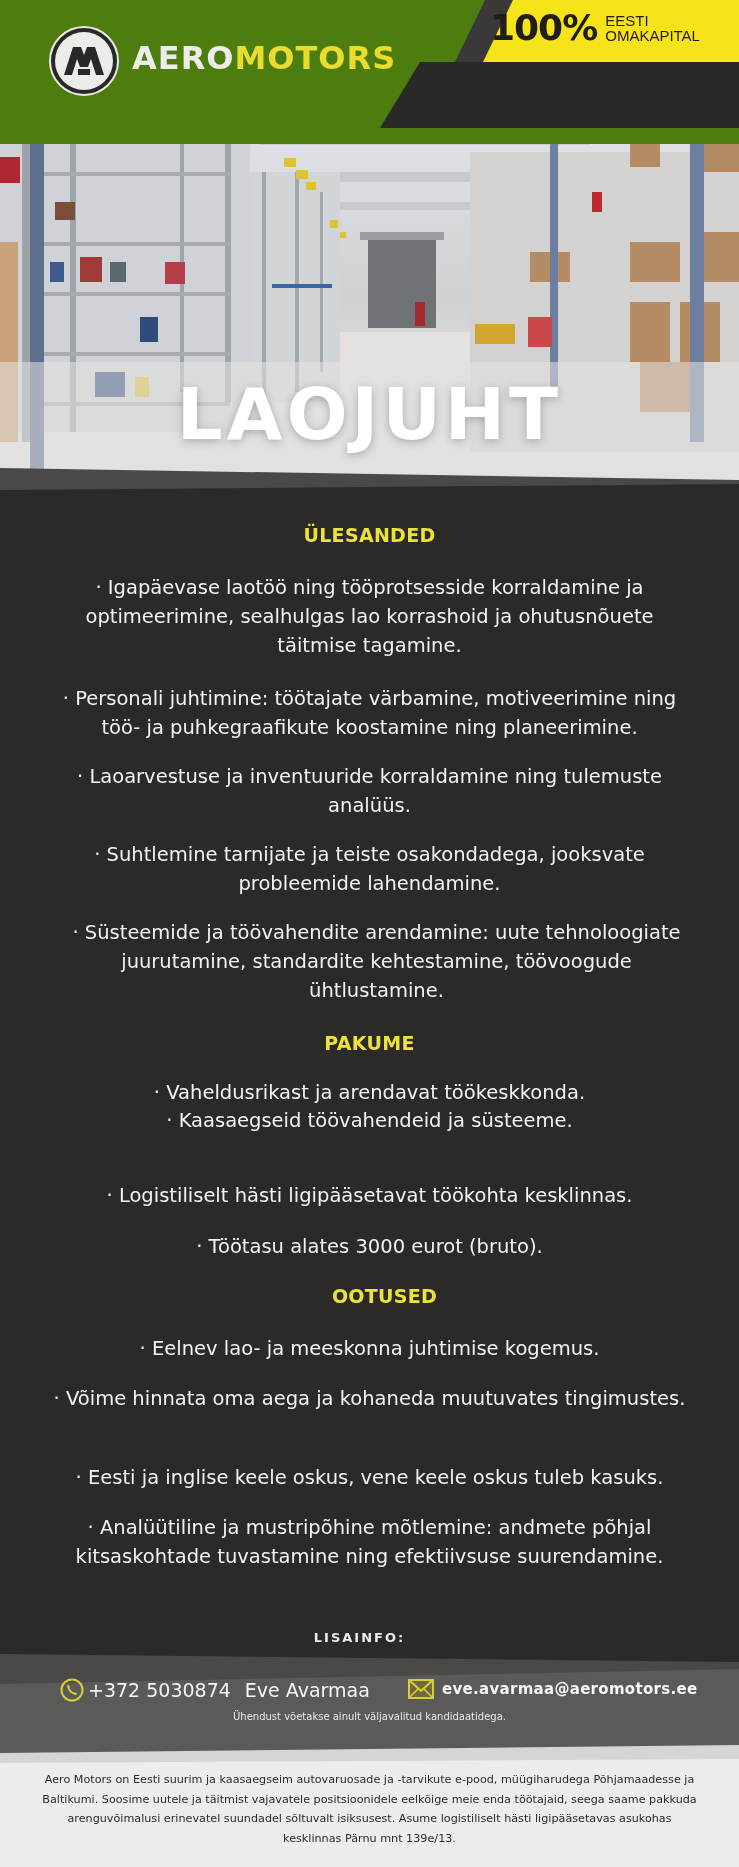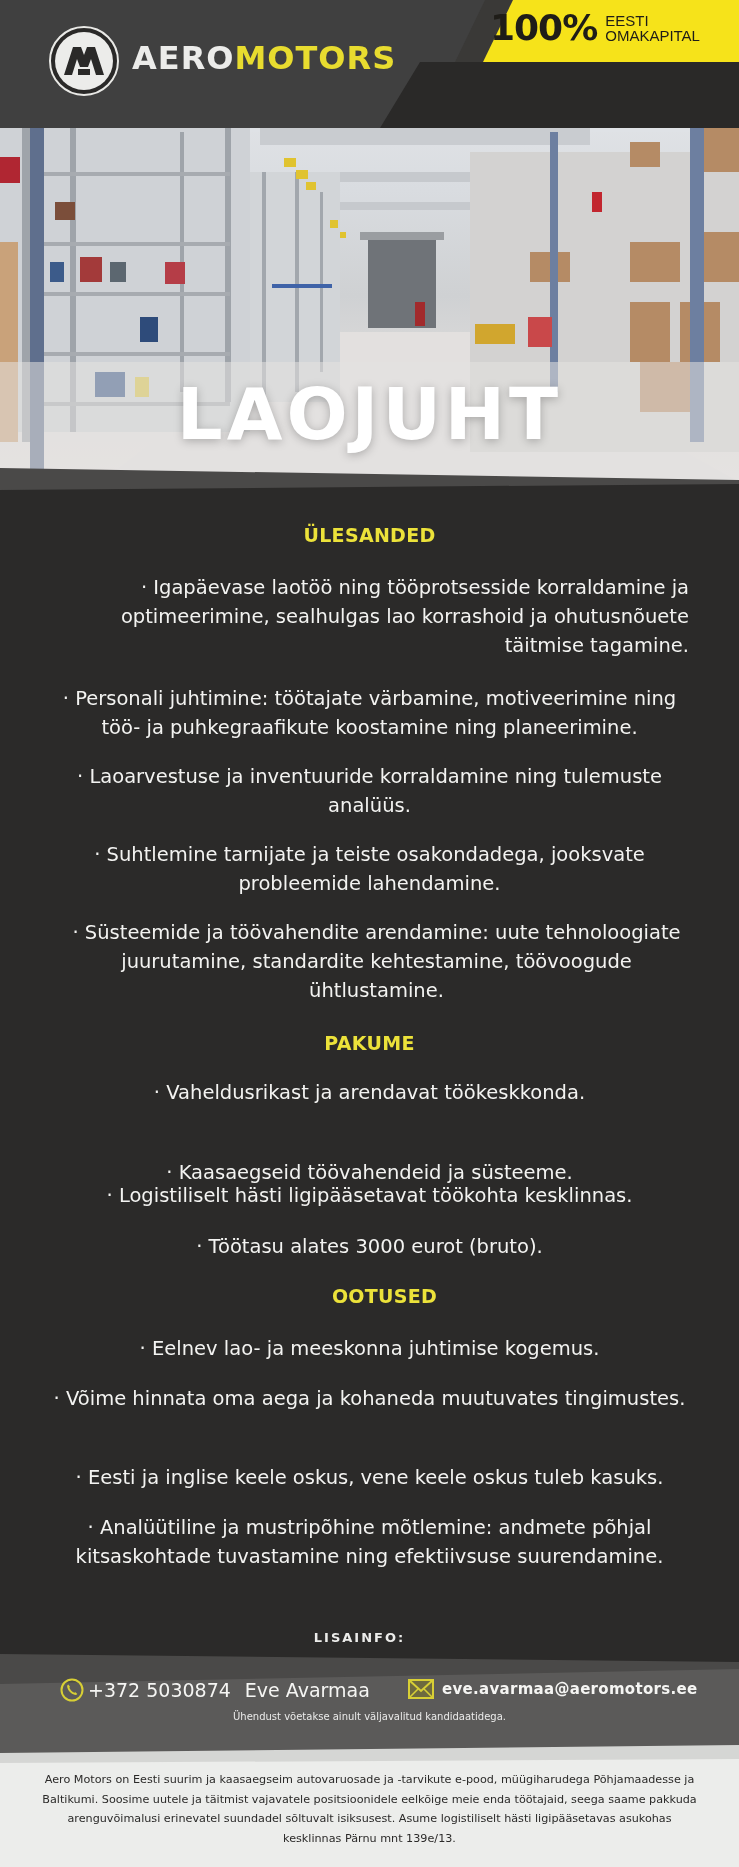--- a/index.html
+++ b/index.html
@@ -1,21 +1,21 @@
 <!DOCTYPE html>
 <html><head>
 <meta charset="utf-8">
 <style>
   * { box-sizing: border-box; margin: 0; padding: 0; }
   html, body { width: 739px; background: #2b2a29; }
   body { font-family: "DejaVu Sans", sans-serif; color: #fff; }
   .page { position: relative; width: 739px; height: 1867px; overflow: hidden; background: #2b2a29; }
 
   
-  .header { position: absolute; left: 0; top: 0; width: 739px; height: 128px; background: #404040; z-index: 3; }
+  .header { position: absolute; left: 0; top: 0; width: 739px; height: 144px; background: #4d7c0f; z-index: 3; }
   .header-diag { position: absolute; left: 0; top: 0; width: 739px; height: 128px; }
   .logo-circle { position: absolute; left: 49px; top: 26px; width: 70px; height: 70px; border-radius: 50%; border: 2px solid #e9e9e6; background: #2a2928; }
   .logo-circle-inner { position: absolute; left: 4px; top: 4px; width: 58px; height: 58px; border-radius: 50%; background: #ececea; }
   .logo-m { position: absolute; left: 9px; top: 13px; width: 40px; height: 30px; }
   .wordmark { position: absolute; left: 132px; top: 42px; font-family: "DejaVu Sans", sans-serif; font-weight: bold; font-size: 32px; letter-spacing: 1px; line-height: 1; }
   .wm-aero { color: #ececea; }
   .wm-motors { color: #e8dc2f; }
 
   .yellow-banner { position: absolute; left: 455px; top: 0; width: 284px; height: 62px; z-index: 4; }
   .banner-text { position: absolute; left: 490px; top: 10px; z-index: 5; display: flex; align-items: center; }
@@ -168,31 +168,31 @@
   </div>
   <div class="hero-title">LAOJUHT</div>
 
   <svg class="hero-bottom" width="739" height="40" viewBox="0 0 739 40">
     <polygon points="0,0 739,12 739,40 0,40" fill="#4a4948"></polygon>
     <polygon points="0,22 739,16 739,40 0,40" fill="#2b2a29"></polygon>
   </svg>
 
   <div>
     <div class="blk section-title" style="top:524px;">ÜLESANDED</div>
-    <div class="blk item" style="top:573px;text-align:right;">· Igapäevase laotöö ning tööprotsesside korraldamine ja optimeerimine, sealhulgas lao korrashoid ja ohutusnõuete täitmise tagamine.</div>
+    <div class="blk item" style="top:573px;">· Igapäevase laotöö ning tööprotsesside korraldamine ja optimeerimine, sealhulgas lao korrashoid ja ohutusnõuete täitmise tagamine.</div>
     <div class="blk item" style="top:684px;">· Personali juhtimine: töötajate värbamine, motiveerimine ning töö- ja puhkegraafikute koostamine ning planeerimine.</div>
     <div class="blk item" style="top:762px;">· Laoarvestuse ja inventuuride korraldamine ning tulemuste analüüs.</div>
     <div class="blk item" style="top:840px;">· Suhtlemine tarnijate ja teiste osakondadega, jooksvate probleemide lahendamine.</div>
     <div class="blk item" style="top:918px;margin-left:7px;">· Süsteemide ja töövahendite arendamine: uute tehnoloogiate juurutamine, standardite kehtestamine, töövoogude ühtlustamine.</div>
   </div>
 
   <div>
     <div class="blk section-title" style="top:1032px;">PAKUME</div>
     <div class="blk item" style="top:1078px;">· Vaheldusrikast ja arendavat töökeskkonda.</div>
-    <div class="blk item" style="top:1158px;">· Kaasaegseid töövahendeid ja süsteeme.</div>
+    <div class="blk item" style="top:1106px;">· Kaasaegseid töövahendeid ja süsteeme.</div>
     <div class="blk item" style="top:1181px;">· Logistiliselt hästi ligipääsetavat töökohta kesklinnas.</div>
     <div class="blk item" style="top:1232px;">· Töötasu alates 3000 eurot (bruto).</div>
   </div>
 
   <div>
     <div class="blk section-title" style="top:1285px;padding-left:30px;">OOTUSED</div>
     <div class="blk item" style="top:1334px;">· Eelnev lao- ja meeskonna juhtimise kogemus.</div>
     <div class="blk item" style="top:1384px;">· Võime hinnata oma aega ja kohaneda muutuvates tingimustes.</div>
     <div class="blk item" style="top:1463px;">· Eesti ja inglise keele oskus, vene keele oskus tuleb kasuks.</div>
     <div class="blk item" style="top:1513px;">· Analüütiline ja mustripõhine mõtlemine: andmete põhjal kitsaskohtade tuvastamine ning efektiivsuse suurendamine.</div>

